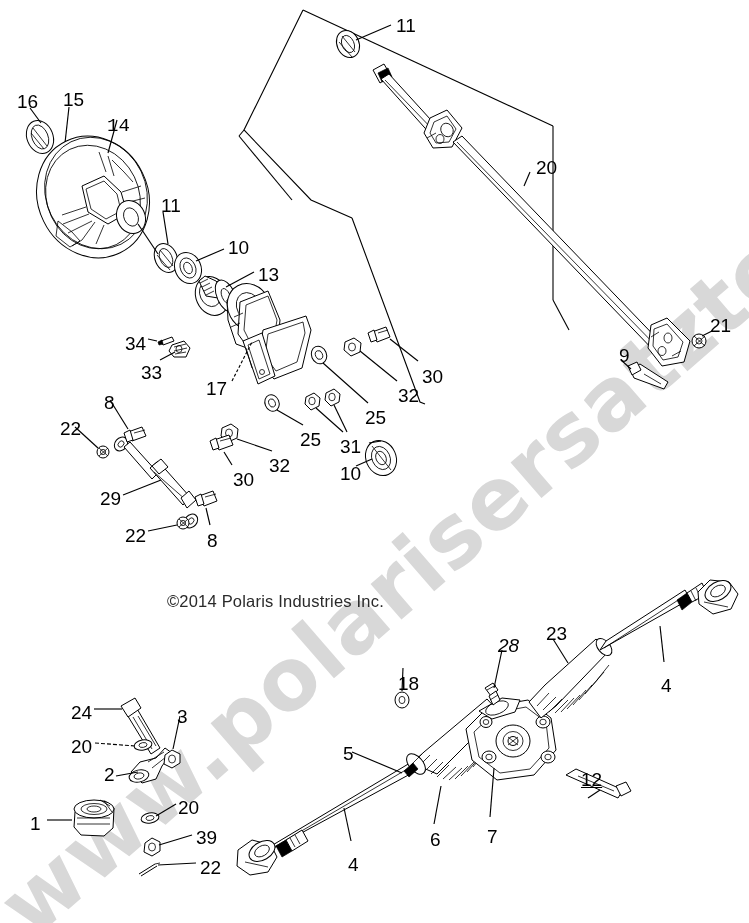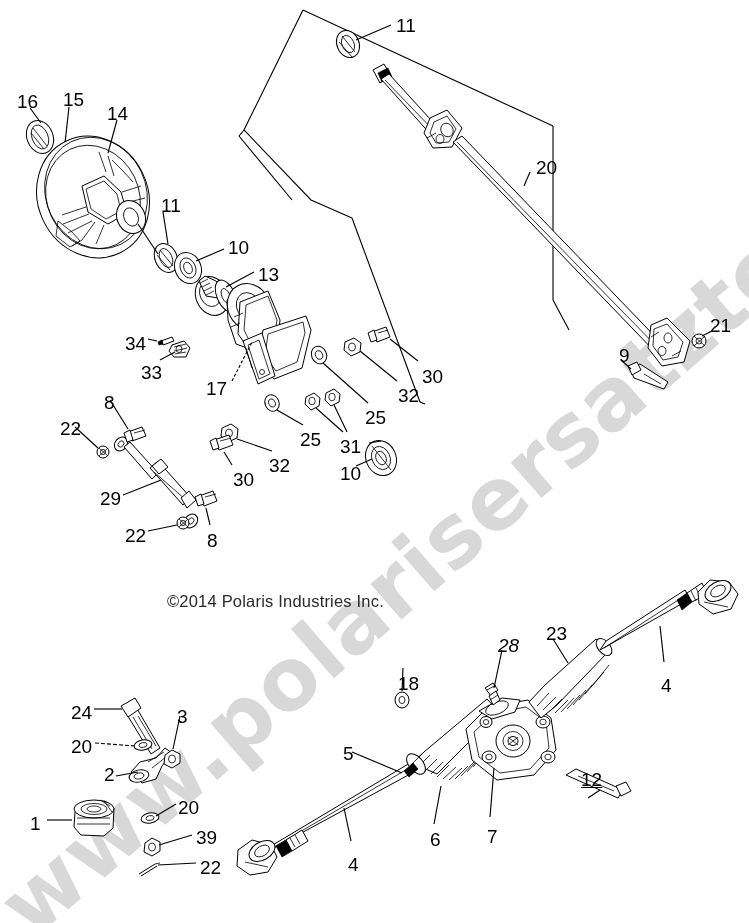--- a/index.html
+++ b/index.html
@@ -495,21 +495,21 @@
 
   </svg>
 
   <div class="copyright" style="left:167px;top:592px;">©2014 Polaris Industries Inc.</div>
 
   <div id="callouts">
       <div class="callout" style="left: 396px; top: 16px;">11</div>
       <div class="callout" style="left: 536px; top: 158px;">20</div>
       <div class="callout" style="left: 17px; top: 92px;">16</div>
       <div class="callout" style="left: 63px; top: 90px;">15</div>
-      <div class="callout" style="left: 107px; top: 104px;">14</div>
+      <div class="callout" style="left: 107px; top: 117px; font-family: Liberation Mono, monospace;">14</div>
       <div class="callout" style="left: 161px; top: 196px;">11</div>
       <div class="callout" style="left: 228px; top: 238px;">10</div>
       <div class="callout" style="left: 258px; top: 265px;">13</div>
       <div class="callout" style="left: 710px; top: 316px;">21</div>
       <div class="callout" style="left: 619px; top: 346px;">9</div>
       <div class="callout" style="left: 125px; top: 334px;">34</div>
       <div class="callout" style="left: 141px; top: 363px;">33</div>
       <div class="callout" style="left: 206px; top: 379px; text-align: right;">17</div>
       <div class="callout" style="left: 422px; top: 367px;">30</div>
       <div class="callout" style="left: 398px; top: 386px;">32</div>

